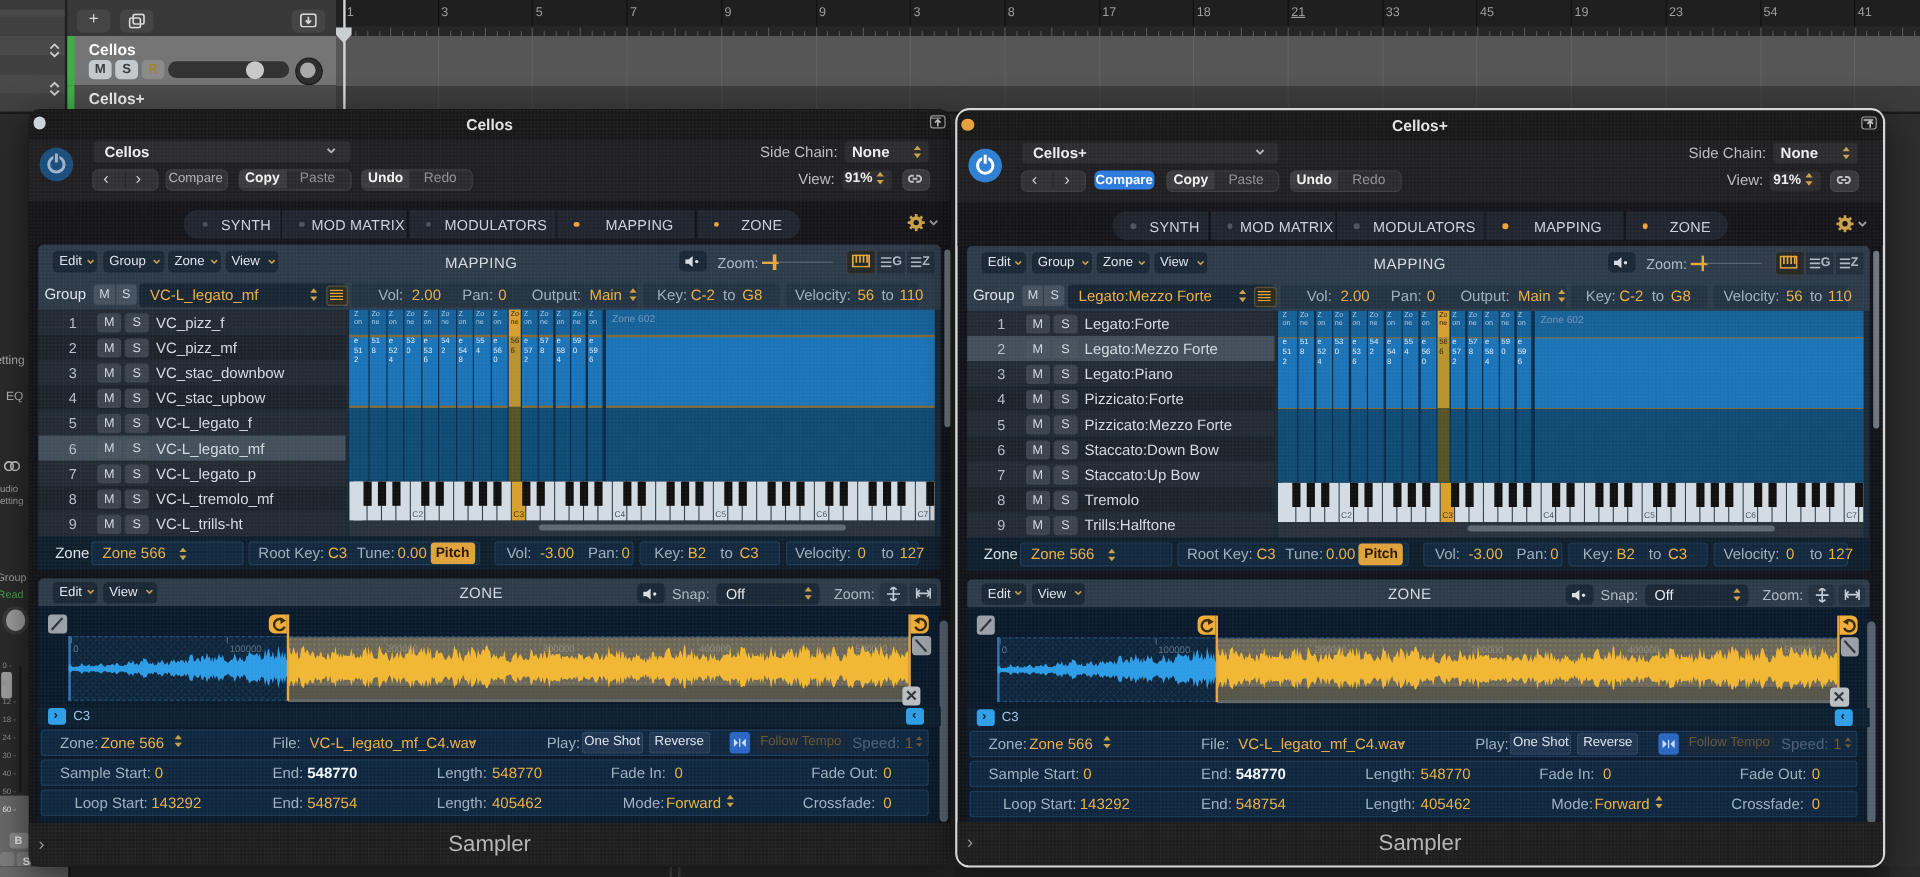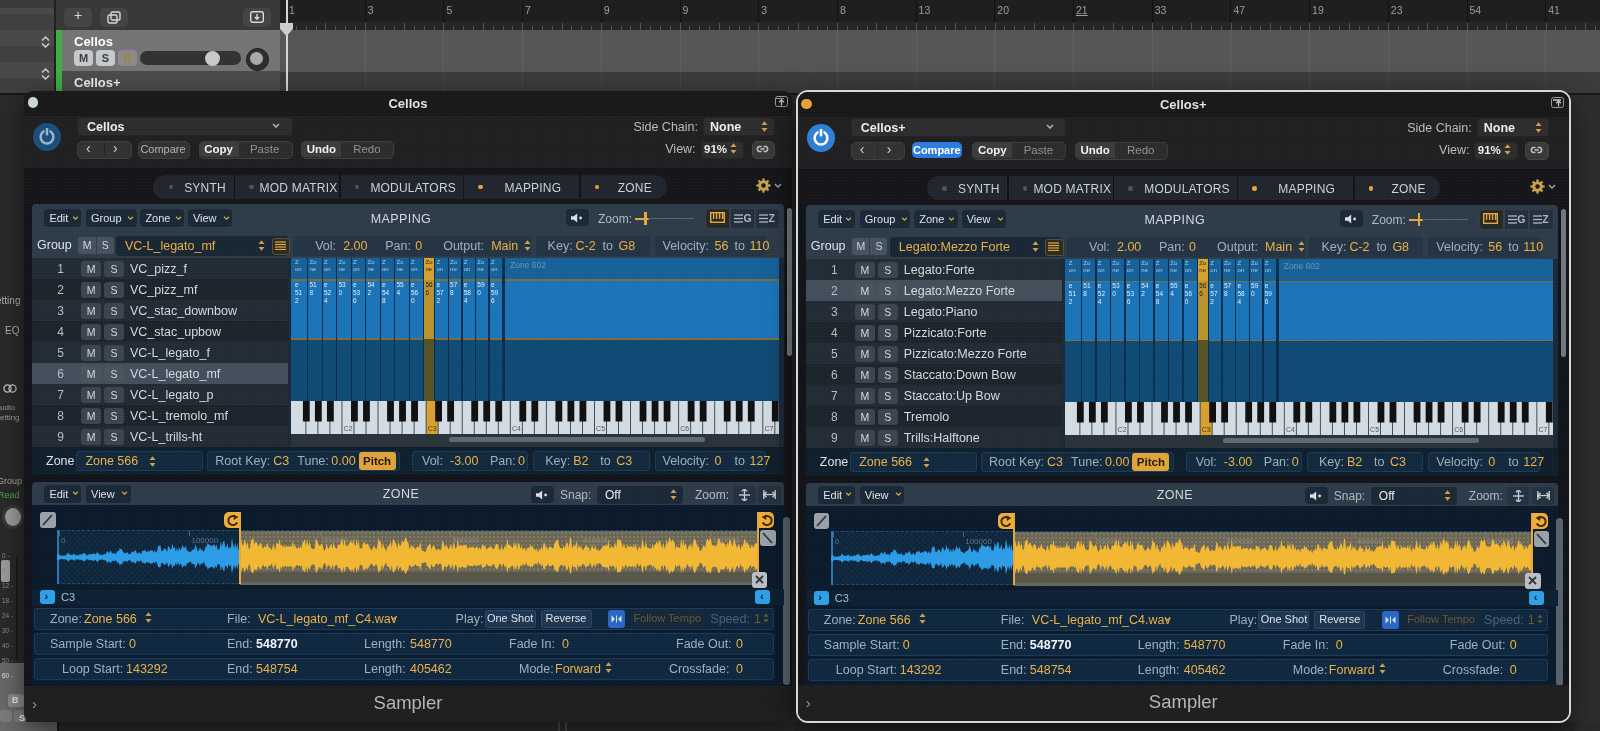--- a/index.html
+++ b/index.html
@@ -45,29 +45,29 @@
 <div style="position:absolute;white-space:nowrap;left:525.1px;top:4.0px;font-size:10.5px;color:#9d9d9d;">7</div>
 <div style="position:absolute;left:522.1px;top:0.0px;width:1.0px;height:22.0px;background:#111;"></div>
 <div style="position:absolute;white-space:nowrap;left:603.8px;top:4.0px;font-size:10.5px;color:#9d9d9d;">9</div>
 <div style="position:absolute;left:600.8px;top:0.0px;width:1.0px;height:22.0px;background:#111;"></div>
 <div style="position:absolute;white-space:nowrap;left:682.5px;top:4.0px;font-size:10.5px;color:#9d9d9d;">9</div>
 <div style="position:absolute;left:679.5px;top:0.0px;width:1.0px;height:22.0px;background:#111;"></div>
 <div style="position:absolute;white-space:nowrap;left:761.2px;top:4.0px;font-size:10.5px;color:#9d9d9d;">3</div>
 <div style="position:absolute;left:758.2px;top:0.0px;width:1.0px;height:22.0px;background:#111;"></div>
 <div style="position:absolute;white-space:nowrap;left:839.9px;top:4.0px;font-size:10.5px;color:#9d9d9d;">8</div>
 <div style="position:absolute;left:836.9px;top:0.0px;width:1.0px;height:22.0px;background:#111;"></div>
-<div style="position:absolute;white-space:nowrap;left:918.6px;top:4.0px;font-size:10.5px;color:#9d9d9d;">13</div>
+<div style="position:absolute;white-space:nowrap;left:918.6px;top:4.0px;font-size:10.5px;color:#9d9d9d;">17</div>
 <div style="position:absolute;left:915.6px;top:0.0px;width:1.0px;height:22.0px;background:#111;"></div>
-<div style="position:absolute;white-space:nowrap;left:997.3px;top:4.0px;font-size:10.5px;color:#9d9d9d;">20</div>
+<div style="position:absolute;white-space:nowrap;left:997.3px;top:4.0px;font-size:10.5px;color:#9d9d9d;">18</div>
 <div style="position:absolute;left:994.3px;top:0.0px;width:1.0px;height:22.0px;background:#111;"></div>
 <div style="position:absolute;white-space:nowrap;left:1076.0px;top:4.0px;font-size:10.5px;color:#9d9d9d;text-decoration:underline;">21</div>
 <div style="position:absolute;left:1073.0px;top:0.0px;width:1.0px;height:22.0px;background:#111;"></div>
 <div style="position:absolute;white-space:nowrap;left:1154.7px;top:4.0px;font-size:10.5px;color:#9d9d9d;">33</div>
 <div style="position:absolute;left:1151.7px;top:0.0px;width:1.0px;height:22.0px;background:#111;"></div>
-<div style="position:absolute;white-space:nowrap;left:1233.4px;top:4.0px;font-size:10.5px;color:#9d9d9d;">47</div>
+<div style="position:absolute;white-space:nowrap;left:1233.4px;top:4.0px;font-size:10.5px;color:#9d9d9d;">45</div>
 <div style="position:absolute;left:1230.4px;top:0.0px;width:1.0px;height:22.0px;background:#111;"></div>
 <div style="position:absolute;white-space:nowrap;left:1312.1px;top:4.0px;font-size:10.5px;color:#9d9d9d;">19</div>
 <div style="position:absolute;left:1309.1px;top:0.0px;width:1.0px;height:22.0px;background:#111;"></div>
 <div style="position:absolute;white-space:nowrap;left:1390.8px;top:4.0px;font-size:10.5px;color:#9d9d9d;">23</div>
 <div style="position:absolute;left:1387.8px;top:0.0px;width:1.0px;height:22.0px;background:#111;"></div>
 <div style="position:absolute;white-space:nowrap;left:1469.5px;top:4.0px;font-size:10.5px;color:#9d9d9d;">54</div>
 <div style="position:absolute;left:1466.5px;top:0.0px;width:1.0px;height:22.0px;background:#111;"></div>
 <div style="position:absolute;white-space:nowrap;left:1548.2px;top:4.0px;font-size:10.5px;color:#9d9d9d;">41</div>
 <div style="position:absolute;left:1545.2px;top:0.0px;width:1.0px;height:22.0px;background:#111;"></div>
 <div style="position:absolute;left:286.0px;top:23.0px;width:0.8px;height:7.0px;background:#555;"></div>

